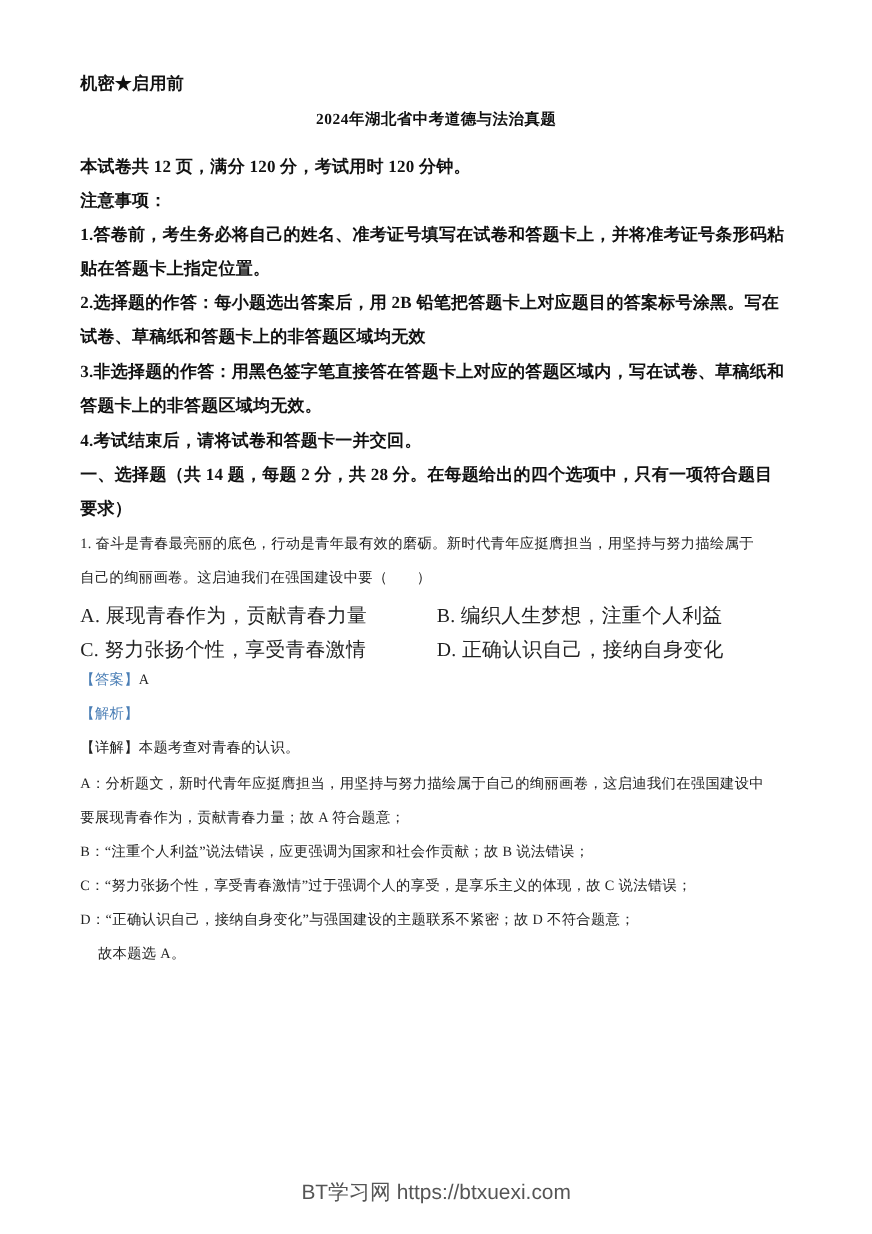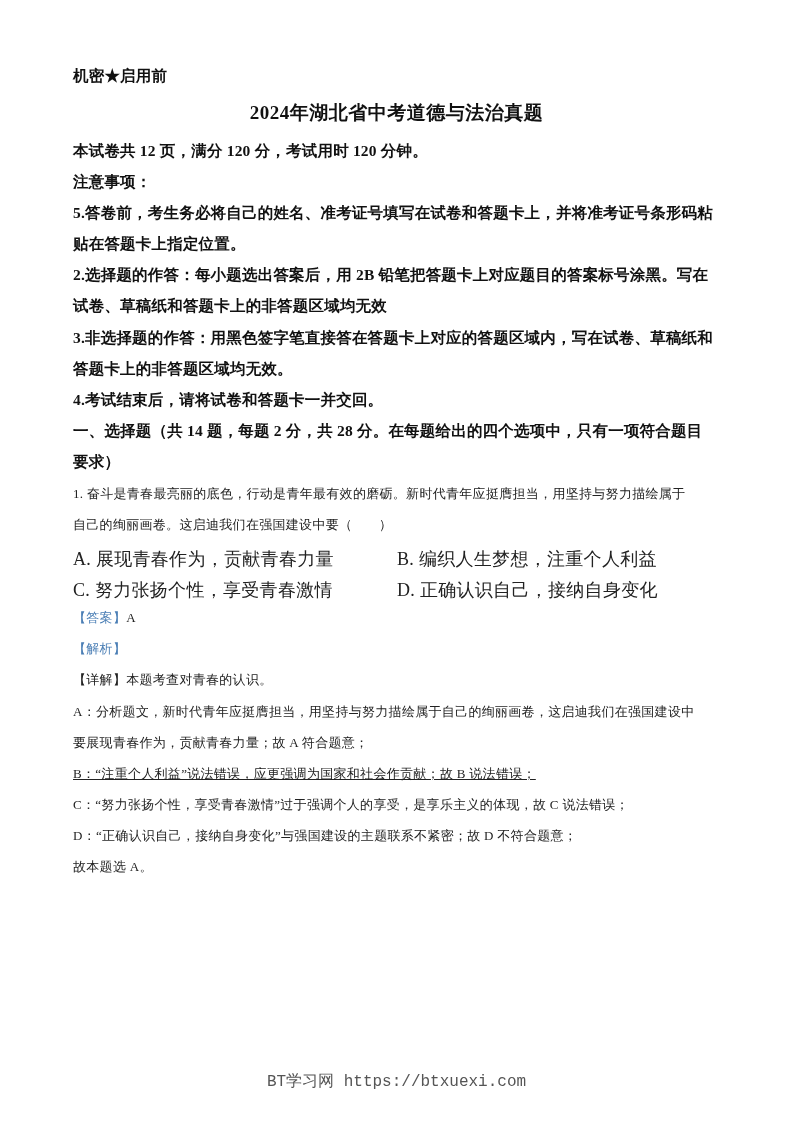--- a/index.html
+++ b/index.html
@@ -7,43 +7,43 @@
       width: 793px; height: 1122px; position: relative; overflow: hidden;
       font-family: "Liberation Serif", "DejaVu Serif", serif;
       color: #111111;
     }
     .page { position: absolute; left: 0; top: 0; width: 793px; height: 1122px; }
     .line { position: absolute; left: 73px; white-space: nowrap; }
     .bold { font-weight: bold; font-size: 15.5px; letter-spacing: 0.2px; }
     .normal { font-size: 13px; color: #222; letter-spacing: 0.3px; }
     .title {
       position: absolute; left: 0; width: 793px; top: 100px; text-align: center;
-      font-weight: bold; font-size: 19px; letter-spacing: 0.5px;
+      font-weight: bold; font-size: 14px; letter-spacing: 0.5px;
     }
     .opt { position: absolute; white-space: nowrap; font-size: 18px; color: #222; letter-spacing: 0.3px; }
     .tag { color: #4a7eb5; }
     .footer {
       position: absolute; left: 0; width: 793px; top: 1071px; text-align: center;
-      font-family: Liberation Mono, monospace; font-size: 16px; color: #555555;
+      font-family: Liberation Sans, sans-serif; font-size: 19px; color: #555555;
     }
   </style>
 </head>
 <body>
 
 <div class="page">
 
   <div class="line bold" style="top:66px;">机密★启用前</div>
 
   <div class="title">2024年湖北省中考道德与法治真题</div>
 
   <div class="line bold" style="top:141px;">本试卷共 12 页，满分 120 分，考试用时 120 分钟。</div>
 
   <div class="line bold" style="top:172px;">注意事项：</div>
 
-  <div class="line bold" style="top:203px;">5.答卷前，考生务必将自己的姓名、准考证号填写在试卷和答题卡上，并将准考证号条形码粘</div>
+  <div class="line bold" style="top:203px;">1.答卷前，考生务必将自己的姓名、准考证号填写在试卷和答题卡上，并将准考证号条形码粘</div>
   <div class="line bold" style="top:234px;">贴在答题卡上指定位置。</div>
 
   <div class="line bold" style="top:265px;text-align:center;">2.选择题的作答：每小题选出答案后，用 2B 铅笔把答题卡上对应题目的答案标号涂黑。写在</div>
   <div class="line bold" style="top:296px;">试卷、草稿纸和答题卡上的非答题区域均无效</div>
 
   <div class="line bold" style="top:328px;">3.非选择题的作答：用黑色签字笔直接答在答题卡上对应的答题区域内，写在试卷、草稿纸和</div>
   <div class="line bold" style="top:359px;">答题卡上的非答题区域均无效。</div>
 
   <div class="line bold" style="top:390px;">4.考试结束后，请将试卷和答题卡一并交回。</div>
 
@@ -63,20 +63,20 @@
   </div>
 
   <div class="line normal tag" style="top:640px;">【解析】</div>
 
   <div class="line normal" style="top:671px;">
     <span>【详解】</span><span>本题考查对青春的认识。</span>
   </div>
 
   <div class="line normal" style="top:703px;">A：分析题文，新时代青年应挺膺担当，用坚持与努力描绘属于自己的绚丽画卷，这启迪我们在强国建设中</div>
   <div class="line normal" style="top:734px;">要展现青春作为，贡献青春力量；故 A 符合题意；</div>
-  <div class="line normal" style="top:765px;text-decoration:underline;">B：“注重个人利益”说法错误，应更强调为国家和社会作贡献；故 B 说法错误；</div>
+  <div class="line normal" style="top:765px;">B：“注重个人利益”说法错误，应更强调为国家和社会作贡献；故 B 说法错误；</div>
   <div class="line normal" style="top:796px;">C：“努力张扬个性，享受青春激情”过于强调个人的享受，是享乐主义的体现，故 C 说法错误；</div>
   <div class="line normal" style="top:827px;">D：“正确认识自己，接纳自身变化”与强国建设的主题联系不紧密；故 D 不符合题意；</div>
-  <div class="line normal" style="top:858px;">故本题选 A。</div>
+  <div class="line normal" style="top:858px;margin-left:16px;">故本题选 A。</div>
 
 
   <div class="footer">BT学习网 https://btxuexi.com</div>
 </div>
 
 </body></html>

